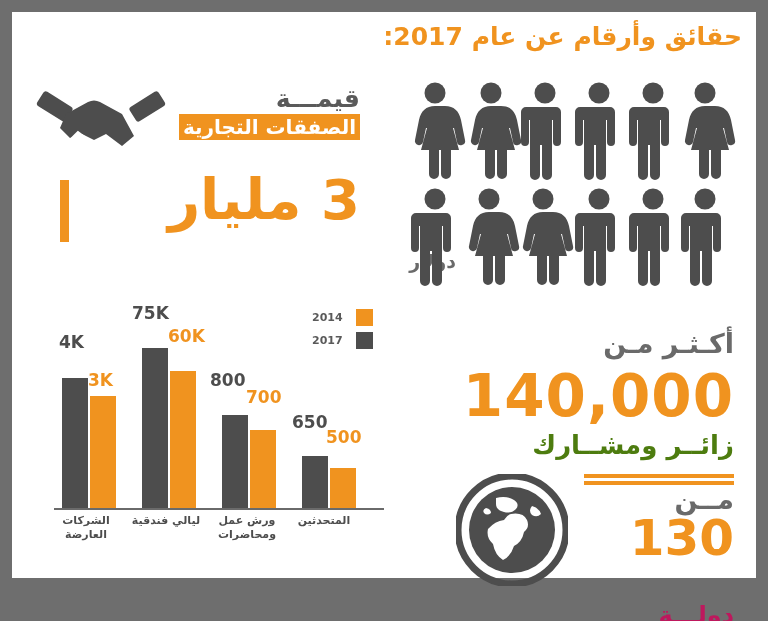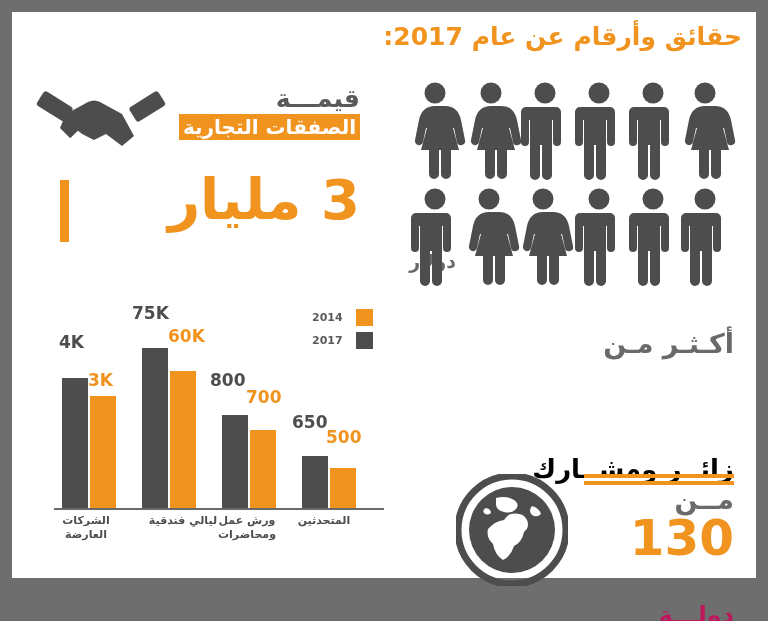--- a/index.html
+++ b/index.html
@@ -145,23 +145,23 @@
   }
   .visitors-num {
     position: absolute;
     right: 22px; top: 350px;
     font-size: 58px; font-weight: bold;
     color: #f0931f; direction: ltr;
     letter-spacing: 1px;
   }
   .visitors-sub {
     position: absolute;
-    right: 22px; top: 442px;
+    right: 22px; top: 418px;
     font-size: 26px; font-weight: bold;
-    color: #000000; direction: rtl;
+    color: #4d7c0f; direction: rtl;
     letter-spacing: 2px;
   }
   
   .globe {
     position: absolute;
     left: 444px; top: 462px;
     width: 112px; height: 112px;
   }
   .countries {
     position: absolute;
@@ -243,21 +243,21 @@
       <div>الشركات</div>
       <div>العارضة</div>
     </div>
 
     <div class="group" style="left:108px;">
       <div class="bar dark" style="left:0px;  height:160px;"></div>
       <div class="bar orange" style="left:28px; height:137px;"></div>
     </div>
     <div class="vlabel dark" style="left:98px;  top:1px;">75K</div>
     <div class="vlabel orange" style="left:134px; top:24px;">60K</div>
-    <div class="catlabel" style="left:96px; width:72px;margin-left:17px;">
+    <div class="catlabel" style="left:96px; width:72px;">
       <div>ليالي فندقية</div>
     </div>
 
     <div class="group" style="left:188px;">
       <div class="bar dark" style="left:0px;  height:93px;"></div>
       <div class="bar orange" style="left:28px; height:78px;"></div>
     </div>
     <div class="vlabel dark" style="left:176px; top:68px;">800</div>
     <div class="vlabel orange" style="left:212px; top:85px;">700</div>
     <div class="catlabel" style="left:174px; width:78px;">
@@ -301,20 +301,21 @@
         <use href="#female" x="62" y="106"></use>
         <use href="#female" x="116" y="106"></use>
         <use href="#male" x="172" y="106"></use>
         <use href="#male" x="226" y="106"></use>
         <use href="#male" x="278" y="106"></use>
       </g>
     </svg>
   </div>
 
   <div class="visitors-top">أكـثـر مـن</div>
+  <div class="visitors-num">140,000</div>
   <div class="visitors-sub">زائــر ومشــارك</div>
 
   <div class="globe">
     <svg viewBox="0 0 112 112" width="112" height="112" aria-hidden="true">
       <circle cx="56" cy="56" r="54" fill="none" stroke="#4d4d4d" stroke-width="7"></circle>
       <circle cx="56" cy="56" r="43" fill="#4d4d4d"></circle>
       <g fill="#ffffff">
         <path d="M40 24 q10 -3 18 2 q6 4 2 9 q-5 5 -12 3 q-8 -2 -8 -8 z"></path>
         <path d="M55 40 q12 -2 16 6 q3 7 -3 12 q-2 10 -10 14 q-3 10 -11 14 q-8 -5 -10 -16 q-7 -6 -5 -15 q7 -8 16 -9 q3 -5 7 -6 z"></path>
         <path d="M76 32 q7 2 9 8 q-4 4 -9 1 q-4 -4 0 -9 z"></path>

